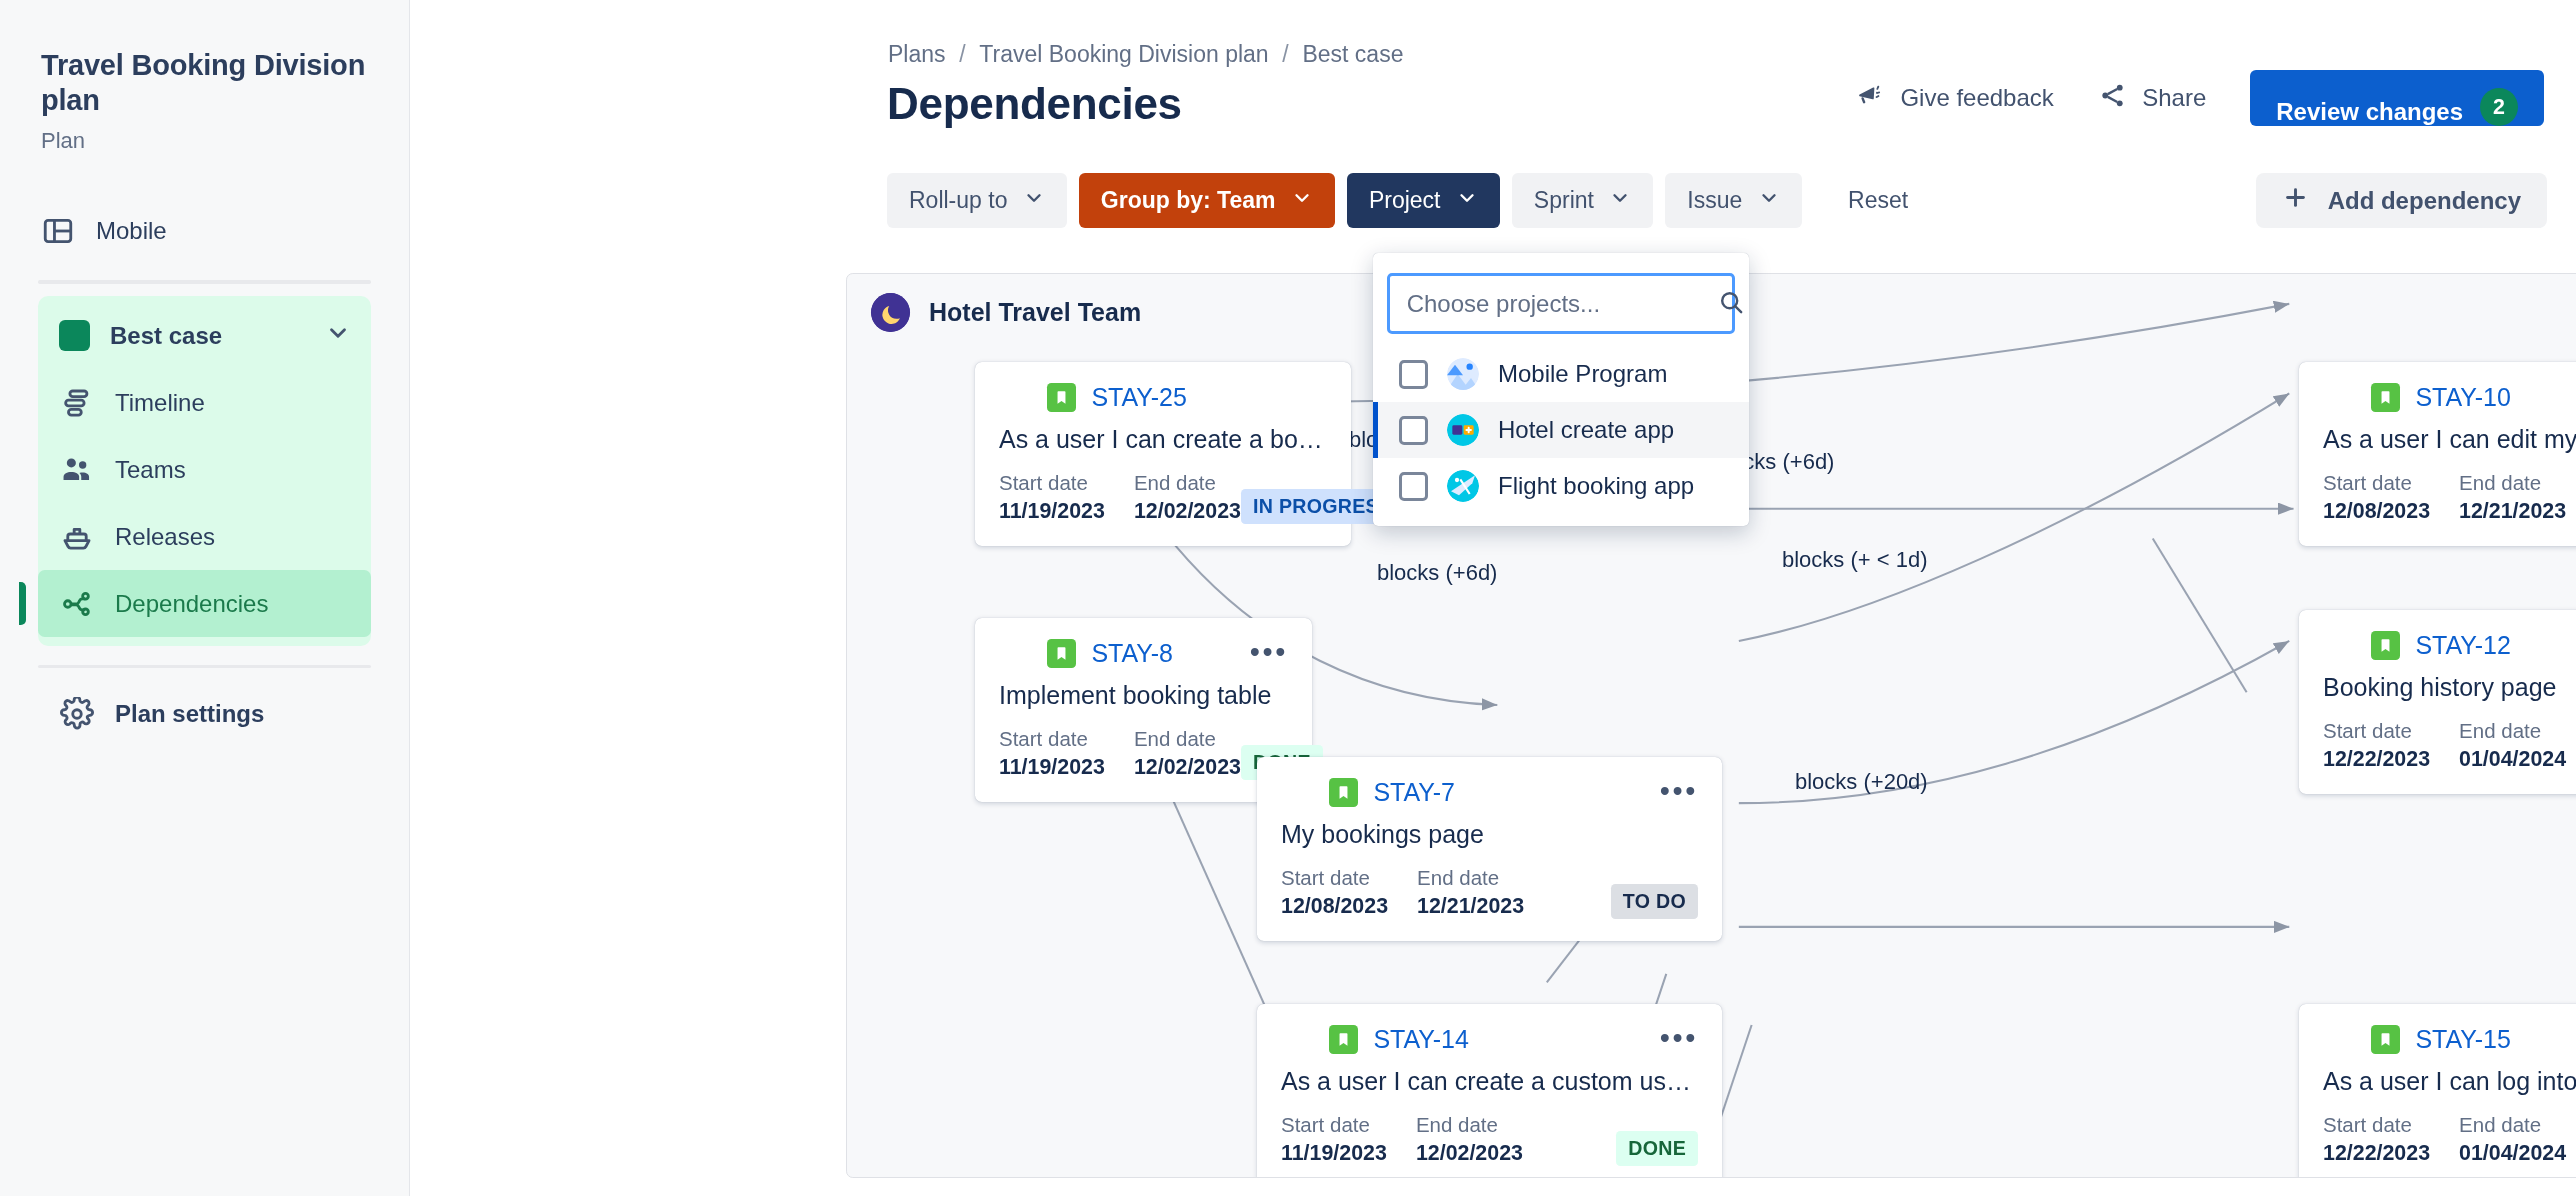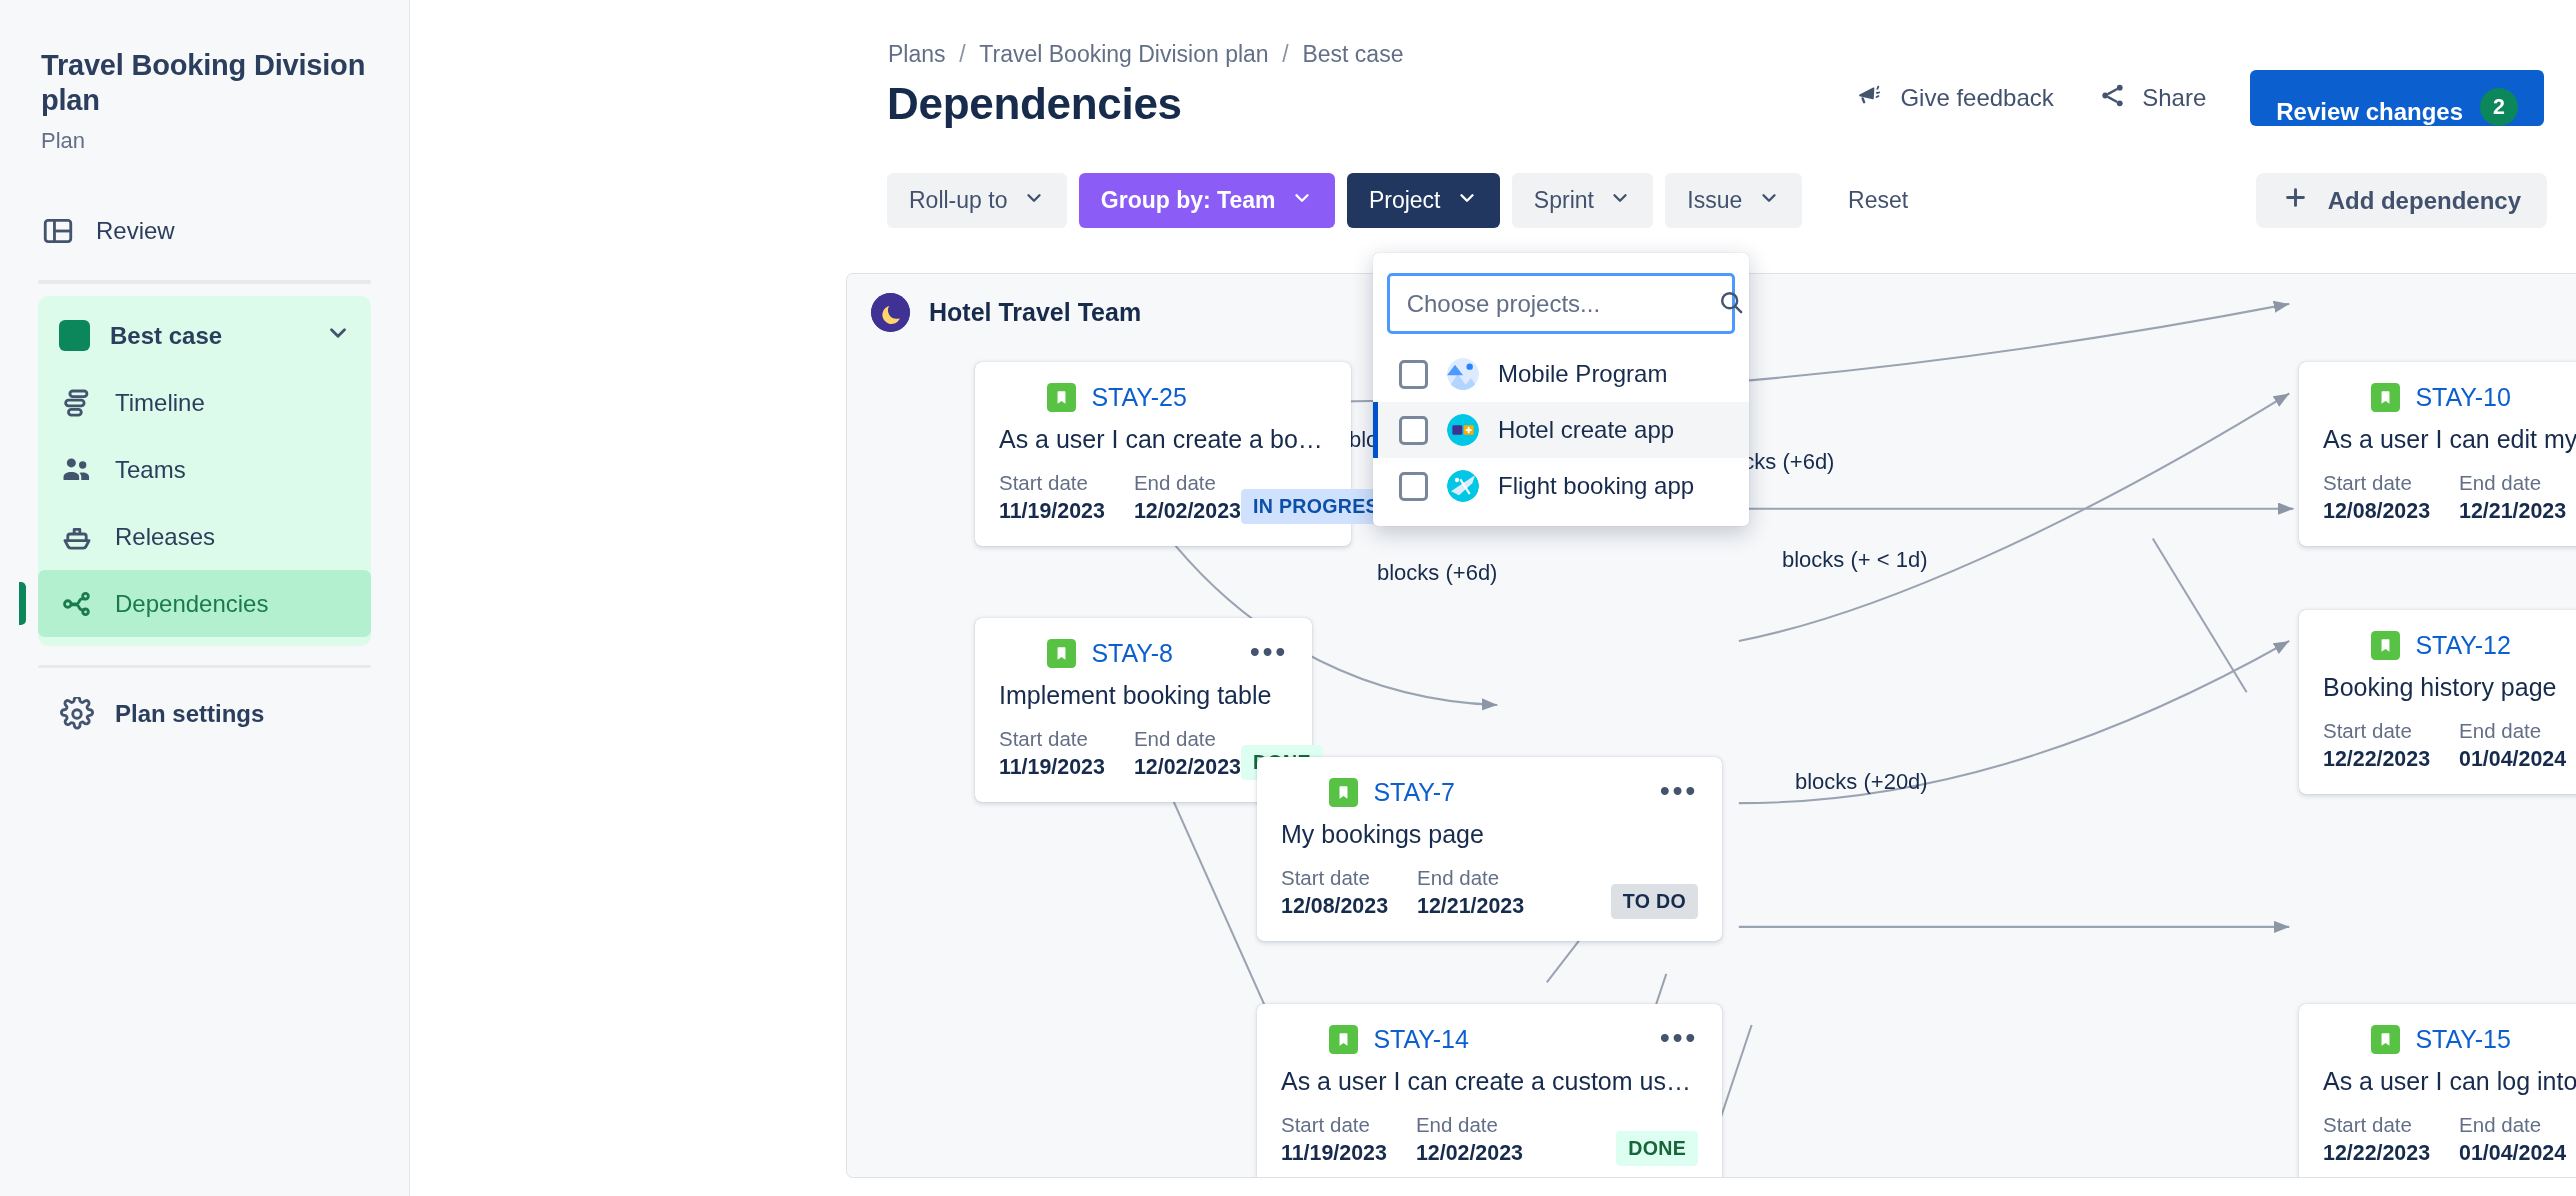--- a/index.html
+++ b/index.html
@@ -111,21 +111,21 @@
     position: absolute; left: 477px; top: 173px;
     display: flex; align-items: center; gap: 12px;
   }
   .fbtn {
     display: flex; align-items: center; gap: 15.4px;
     height: 55px; padding: 0 22px;
     background: #F1F2F4; color: #42526E;
     font-size: 23px; border: none; border-radius: 6px; cursor: pointer;
     white-space: nowrap;
   }
-  .fbtn.sel { background: #8b5cf6; color: #FFFFFF; font-weight: 700; }
+  .fbtn.sel { background: #c2410c; color: #FFFFFF; font-weight: 700; }
   .fbtn.open { background: #21375F; color: #FFFFFF; font-weight: 400; }
   .fbtn .chev { display: inline-block; }
   .reset {
     height: 55px; padding: 0 19px; margin-left: 15.4px;
     background: transparent; border: none; color: #42526E;
     font-size: 23px; cursor: pointer;
   }
   .add-dep {
     position: absolute; right: 29px; top: 173px;
     display: flex; align-items: center; gap: 19px;
@@ -245,21 +245,21 @@
 
     <div class="sb-nav">
       <div class="sb-item">
         <span class="ico">
           <svg width="34" height="34" viewBox="0 0 24 24" fill="none" stroke="#44546F" stroke-width="2">
             <rect x="3" y="4.5" width="18" height="15" rx="2"></rect>
             <line x1="9.5" y1="4.5" x2="9.5" y2="19.5"></line>
             <line x1="9.5" y1="12" x2="21" y2="12"></line>
           </svg>
         </span>
-        <span>Review</span>
+        <span>Mobile</span>
       </div>
 
       <div class="sb-divider"></div>
 
       <div class="sb-group">
         <div class="sb-item sb-scenario">
           <span class="left">
             <span class="swatch"></span>
             <span>Best case</span>
           </span>

